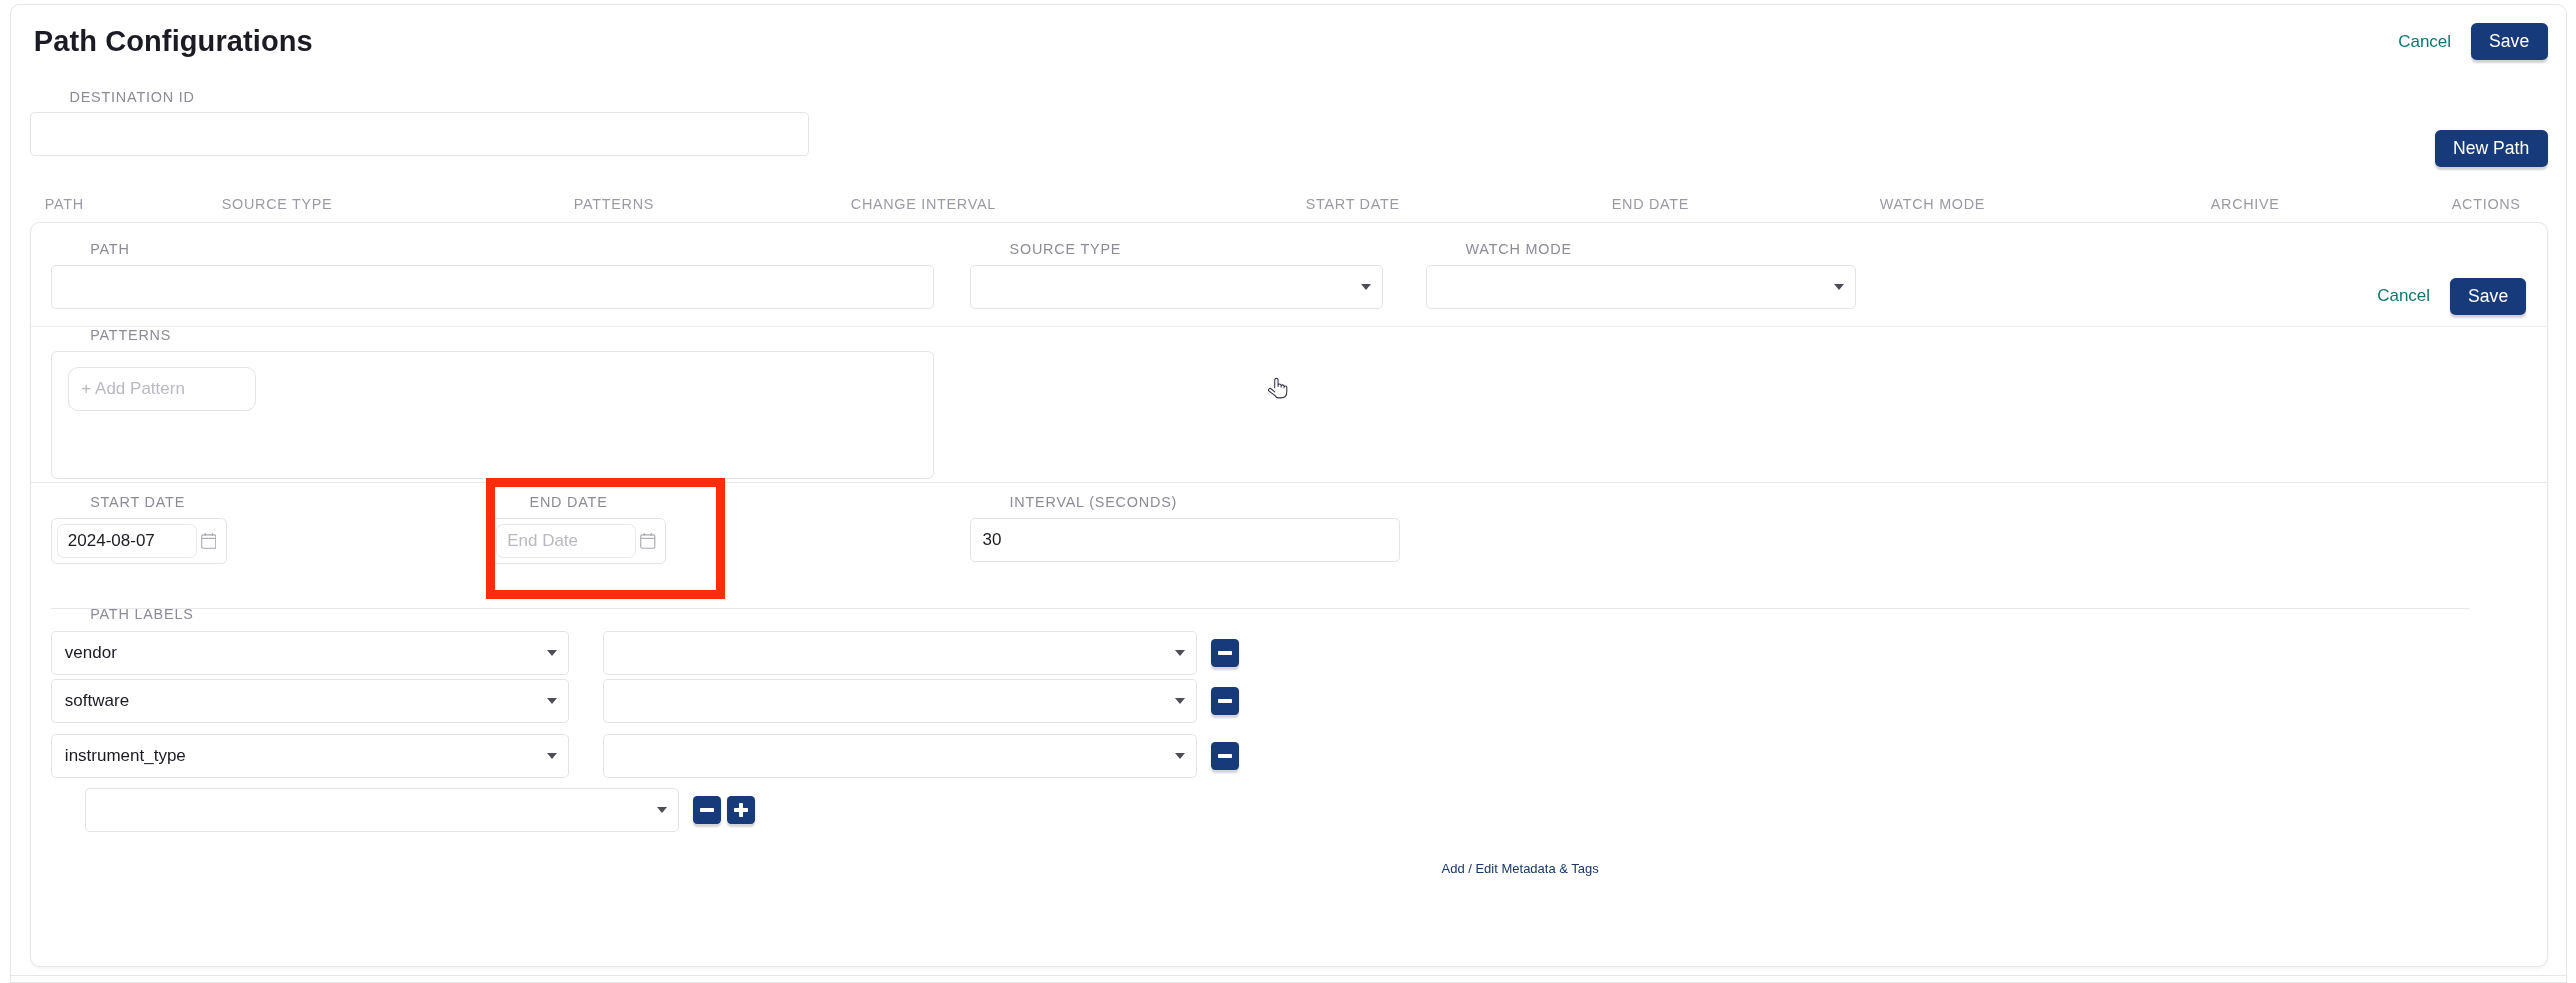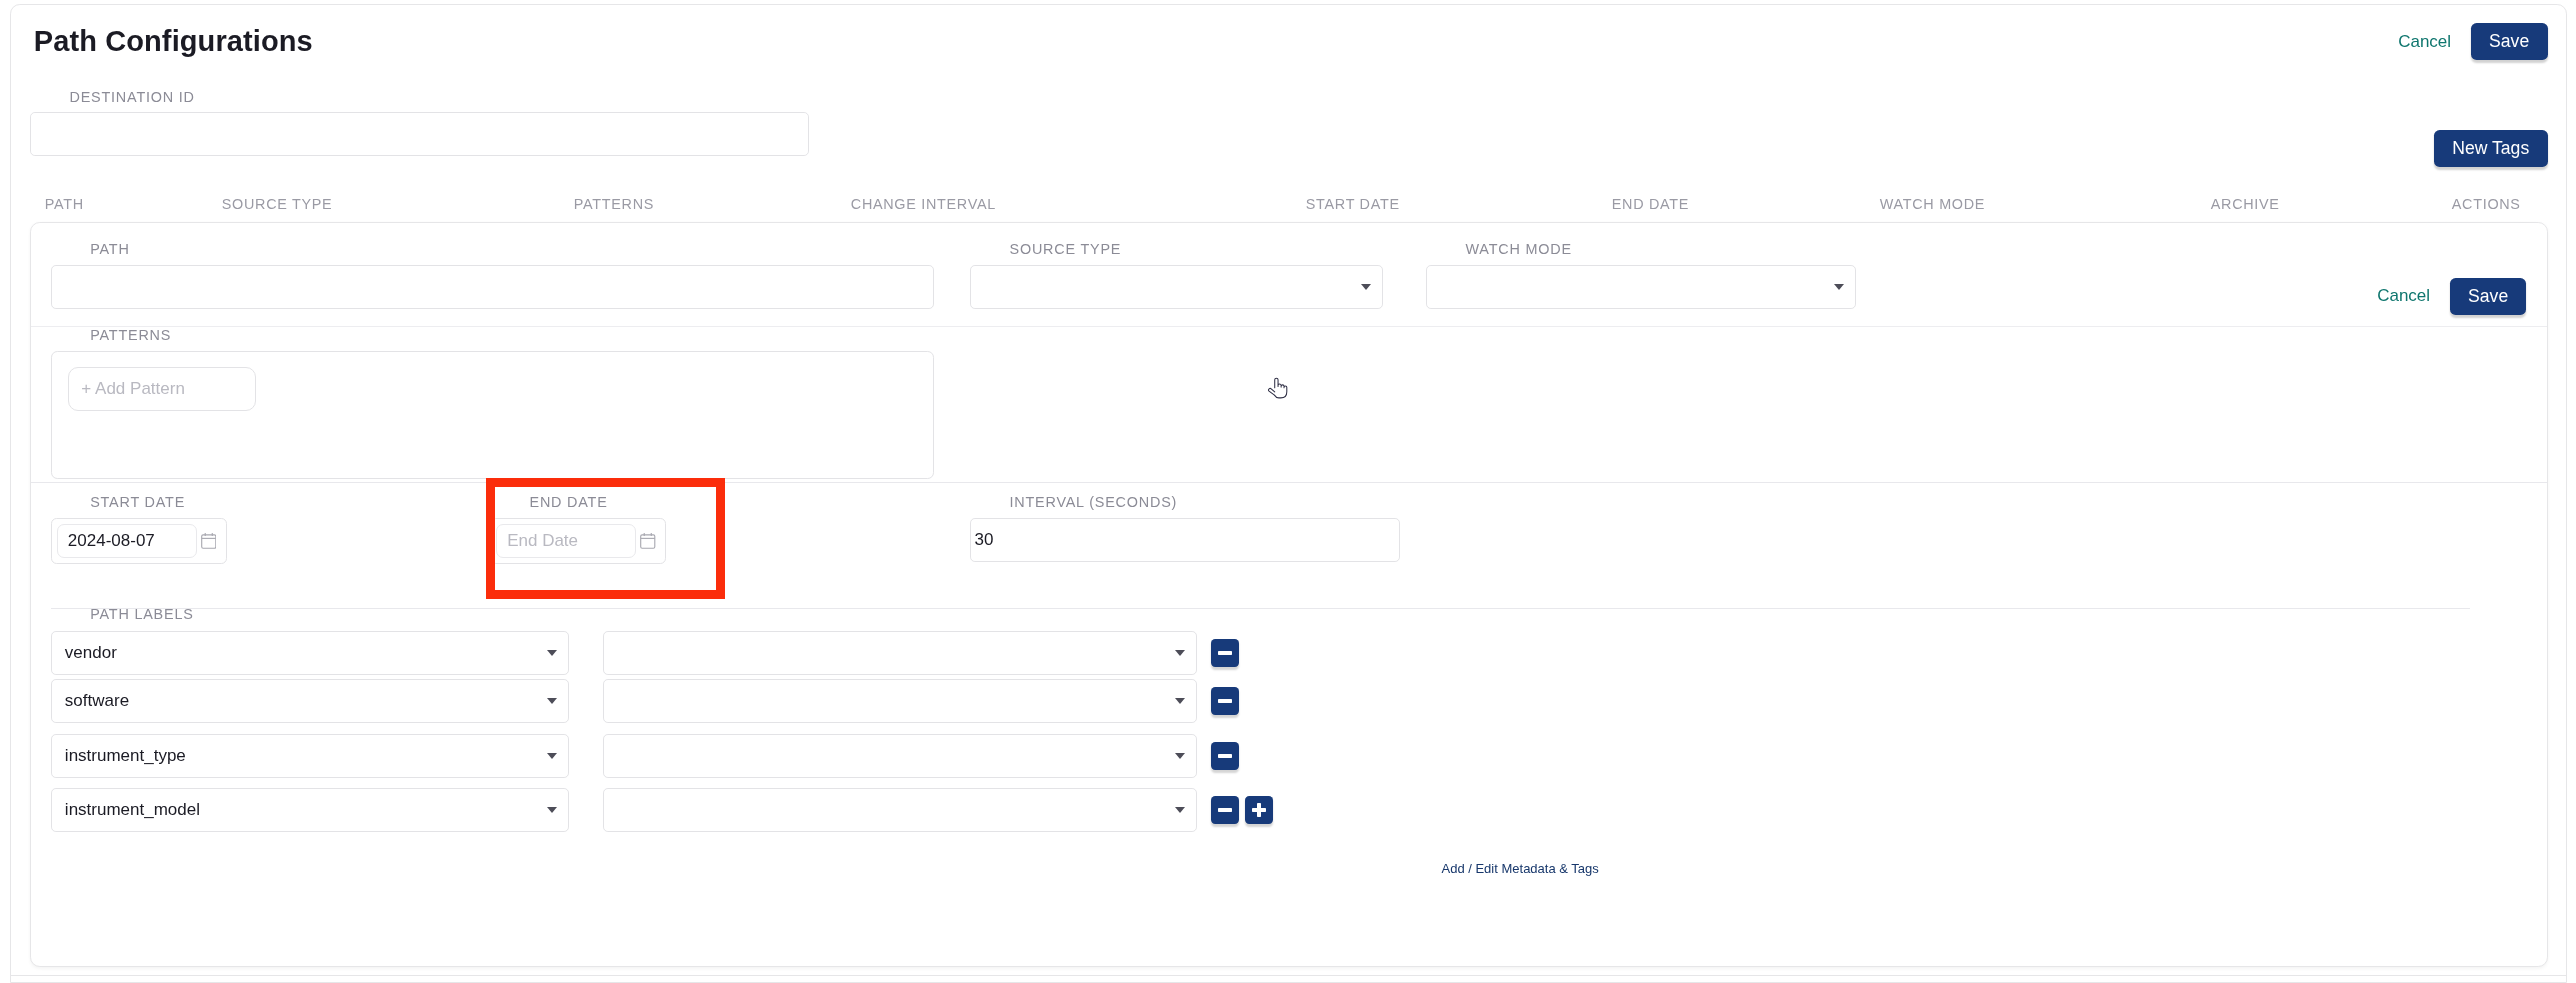--- a/index.html
+++ b/index.html
@@ -65,21 +65,21 @@
   }
   #destination-block { position: absolute; left: 19.7px; top: 84px; }
   #destination-block .field-label { display: block; margin-bottom: 7px; }
   .text-input {
     background: #ffffff;
     border: 0.7px solid #e3e3e6;
     border-radius: 4.9px;
     font-family: "Liberation Sans", sans-serif;
     font-size: 17px;
     color: #1b1b24;
-    padding: 0 3px;
+    padding: 0 11px;
     outline: none;
   }
   #destination-input { width: 779px; height: 44px; }
 
   
   #new-path-btn {
     position: absolute; right: 18.3px; top: 125px;
   }
   
   .col-headers {
@@ -239,21 +239,21 @@
   <div class="hdr-actions">
     <button class="link-btn">Cancel</button>
     <button class="primary-btn">Save</button>
   </div>
 
   <div id="destination-block">
     <span class="field-label">DESTINATION ID</span>
     <input id="destination-input" class="text-input" type="text" value="" style="">
   </div>
 
-  <button id="new-path-btn" class="primary-btn">New Tags</button>
+  <button id="new-path-btn" class="primary-btn">New Path</button>
 
   <div class="col-headers">
     <span style="left:34px">PATH</span>
     <span style="left:211px">SOURCE TYPE</span>
     <span style="left:563px">PATTERNS</span>
     <span style="left:840px">CHANGE INTERVAL</span>
     <span style="left:1295px">START DATE</span>
     <span style="left:1601px">END DATE</span>
     <span style="left:1869px">WATCH MODE</span>
     <span style="left:2200px">ARCHIVE</span>
@@ -374,24 +374,20 @@
       <div class="select-box label-val">
         <span class="select-value"></span>
         <span class="caret"></span>
       </div>
       <button class="icon-btn">
           <span class="bar-h"></span>
         </button>
     </div>
 
     <div class="label-row" style="left:19.7px; top:565px;">
-      <div class="select-box label-key">
-        <span class="select-value">instrument_model</span>
-        <span class="caret"></span>
-      </div>
       <div class="select-box label-val">
         <span class="select-value"></span>
         <span class="caret"></span>
       </div>
       <button class="icon-btn">
           <span class="bar-h"></span>
         </button>
       <button class="icon-btn plus-btn">
           <span class="bar-h"></span>
           <span class="bar-v"></span>

